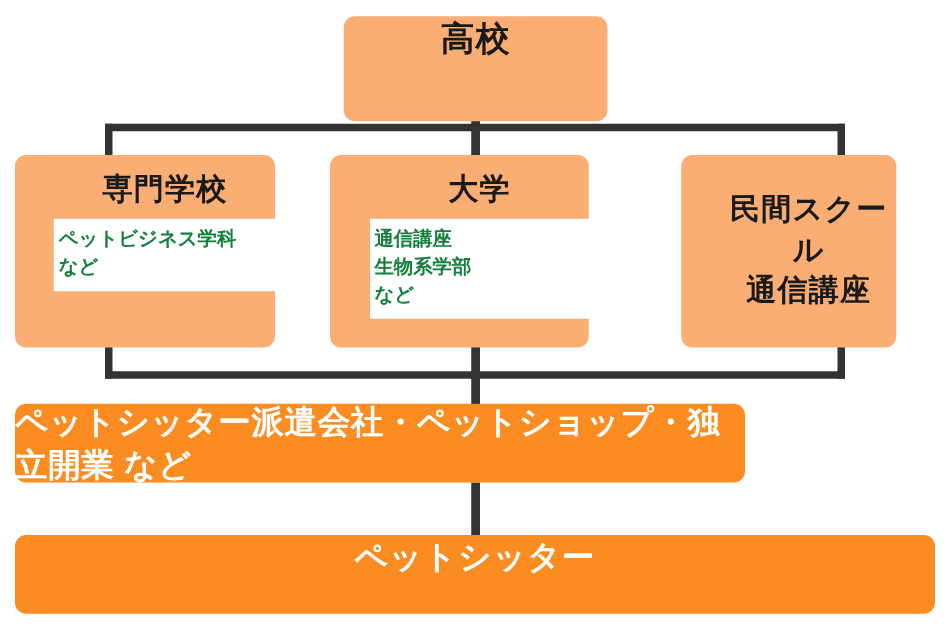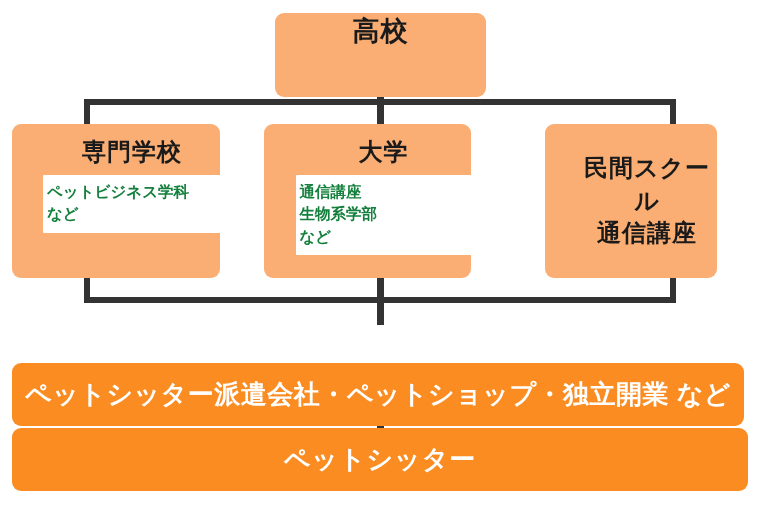--- a/index.html
+++ b/index.html
@@ -71,29 +71,27 @@
     box-sizing: border-box;
     padding: 6px 4px 7px 4px;
     margin-top: 9px;
   }
   #node-vocational .inner-list { width: 178px; }
   #node-university .inner-list { width: 176px; }
   .inner-list .li { display: block; white-space: nowrap; }
 
   
   #node-employers {
-    left: 12px; top: 323px; width: 732px; height: 63px;
+    left: 12px; top: 323px; width: 584px; height: 63px;
     justify-content: center;
-    margin-top: 40px;
   }
   #node-employers .title { font-size: 26px; letter-spacing: 0.5px; }
 
   #node-petsitter {
     left: 12px; top: 428px; width: 736px; height: 63px;
-    justify-content: center;
   }
   #node-petsitter .title { font-size: 26px; letter-spacing: 1px; }
 
   
   .conn {
     position: absolute;
     background: #333333;
     z-index: 1;
   }
   #conn-hs-down      { left: 377px; top: 82px;  width: 7px;   height: 23px; }

